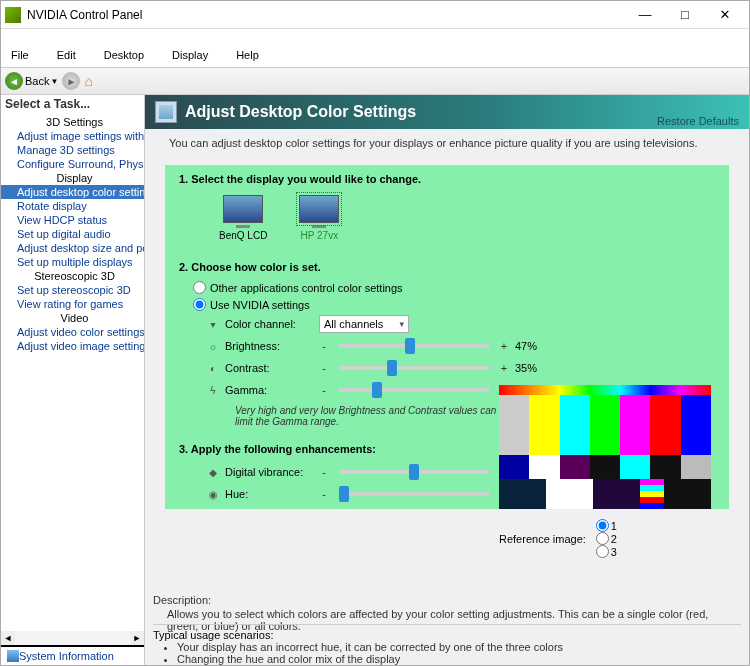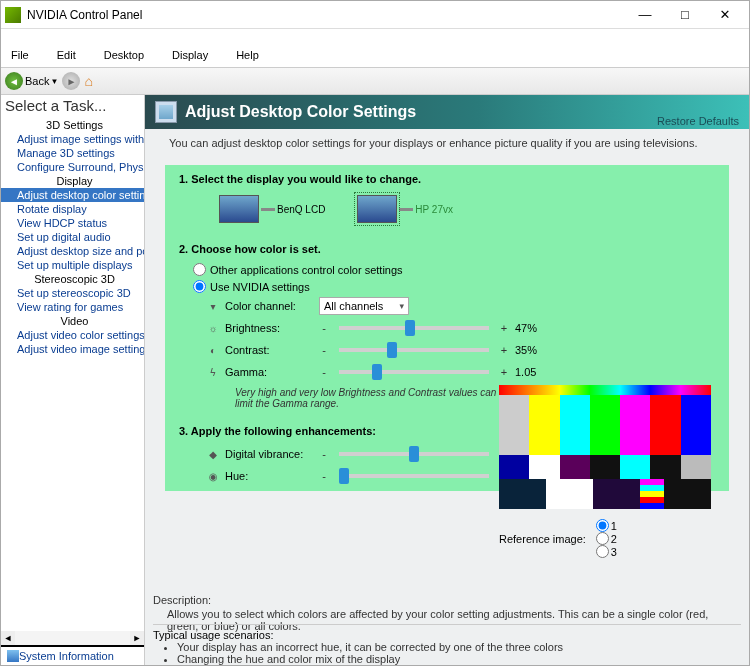--- a/index.html
+++ b/index.html
@@ -10,42 +10,42 @@
 .titlebar .winbtn { width: 40px; height: 24px; display: flex; align-items: center; justify-content: center; font-size: 13px; cursor: default; }
 .menubar { height: 20px; display: flex; padding: 0 4px; gap: 16px; margin-top: 18px; }
 .menubar span { padding: 2px 6px; cursor: default; }
 .toolbar { height: 28px; background: linear-gradient(#f7f7f7,#e8e8e8); border-top: 1px solid #ccc; border-bottom: 1px solid #ccc; display: flex; align-items: center; padding: 0 4px; gap: 4px; }
 .toolbar .back { display: flex; align-items: center; }
 .toolbar .circ { width: 18px; height: 18px; border-radius: 50%; background: radial-gradient(#6fbf3f,#3a7a1f); display: flex; align-items: center; justify-content: center; color: #fff; font-size: 10px; }
 .toolbar .circ.gray { background: radial-gradient(#ddd,#aaa); color:#666; }
 .toolbar .home { color: #d97b1f; font-size: 14px; }
 .body { flex: 1; display: flex; overflow: hidden; }
 .sidebar { width: 144px; background: #fff; border-right: 1px solid #ccc; display: flex; flex-direction: column; }
-.task-hint { font-size: 15px; color: #333; padding: 2px 4px; }
+.task-hint { font-size: 12px; color: #333; padding: 2px 4px; font-weight: bold; }
 .tree { flex: 1; overflow: hidden; padding: 2px 0; }
 .cat { color: #000; padding: 1px 4px 1px 8px; text-align: center; }
 .item { color: #0a3d91; padding: 1px 4px 1px 16px; cursor: default; white-space: nowrap; overflow: hidden; text-overflow: clip; }
 .item.active { background: #3576c4; color: #fff; }
 .sidebar-bottom { height: 14px; display:flex; }
 .sb-scroll-l, .sb-scroll-r { width:14px; background:#eee; text-align:center; font-size:9px; line-height:14px; }
 .sb-scroll-t { flex:1; background:#f4f4f4; }
 .sysinfo { border-top:2px solid #000000; padding: 3px 6px; display:flex; align-items:center; color:#0a3d91; }
 .sysinfo .si { width:12px; height:12px; background: linear-gradient(#7ec0ee,#3576c4); }
 .main { flex: 1; background: #eef0f1; position: relative; overflow: hidden; }
 .banner { height: 34px; background: linear-gradient(90deg,#2a4a4f 0%,#2a7a7a 55%,#3cc0b8 100%); display:flex; align-items:center; padding:0 10px; position:relative; }
 .banner .bicon { width:22px; height:22px; background:#cde; border:1px solid #89a; margin-right:8px; position:relative; }
 .banner .bicon::after{content:"";position:absolute;inset:3px;background:linear-gradient(#a7cfe8,#6fa7cc);}
 .banner h1 { color:#fff; font-size:16px; font-weight:600; }
 .banner .restore { position:absolute; right:10px; bottom:2px; color:#1a4d56; font-size:11px; }
 .intro { padding: 8px 24px; color:#333; }
 .panel { margin: 8px 20px 0 20px; background: #86efac; }
 .section { padding: 8px 14px 4px 14px; }
 .section h3 { font-weight:700; font-size:11px; margin-bottom:6px; }
 .displays { display:flex; gap:32px; padding: 4px 0 8px 40px; }
-.disp { display:flex; flex-direction:row; align-items:center; gap:2px; }
+.disp { display:flex; flex-direction:column; align-items:center; gap:2px; }
 .mon { width:40px; height:28px; background:linear-gradient(#6fa7cc,#2a4a8f); border:1px solid #555; position:relative; }
 .mon.sel { outline: 1px dotted #2a7a3a; outline-offset:2px; }
 .mon-base { width:14px; height:3px; background:#888; }
 .dlabel { font-size:10px; }
 .dlabel.sel { color:#2a8a3a; }
 .radio-row { display:flex; align-items:center; gap:4px; padding: 2px 0 2px 14px; }
 .radio-row input { margin:0; }
 .sliders { padding-left: 28px; position:relative; }
 .srow { display:flex; align-items:center; height:22px; gap: 6px; }
 .srow .glyph { width:12px; text-align:center; color:#555; font-size:10px; }

